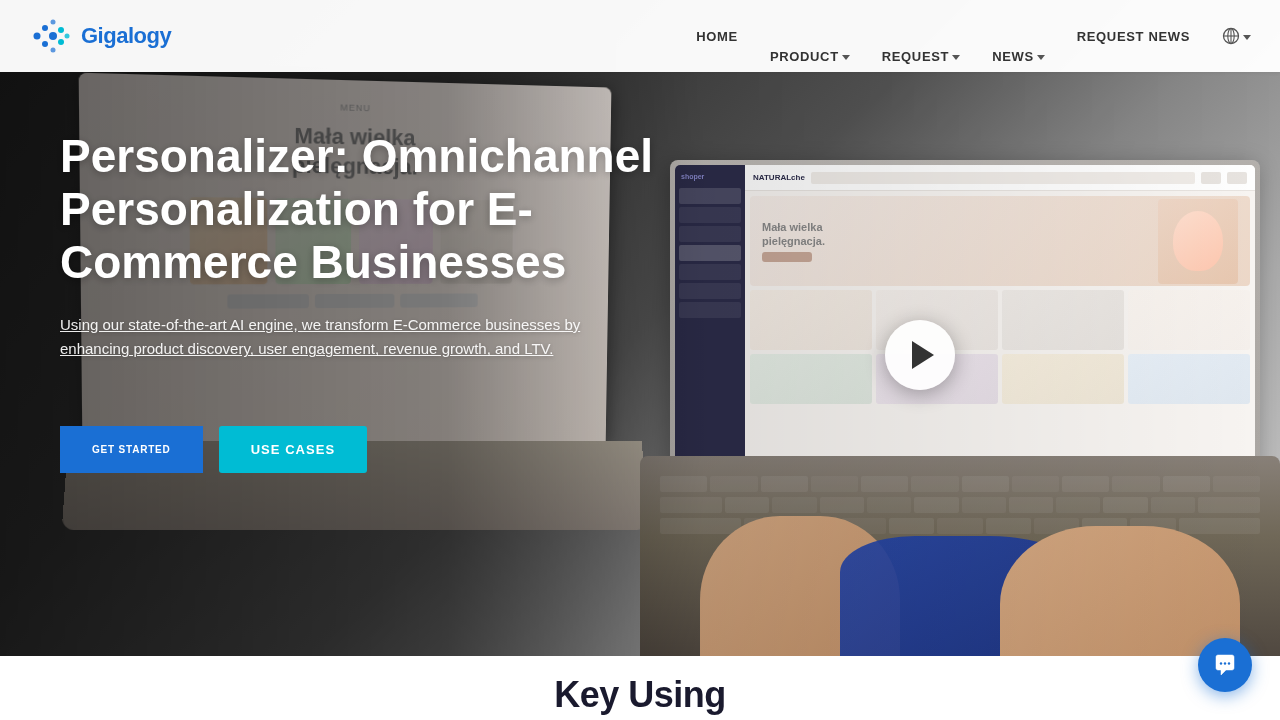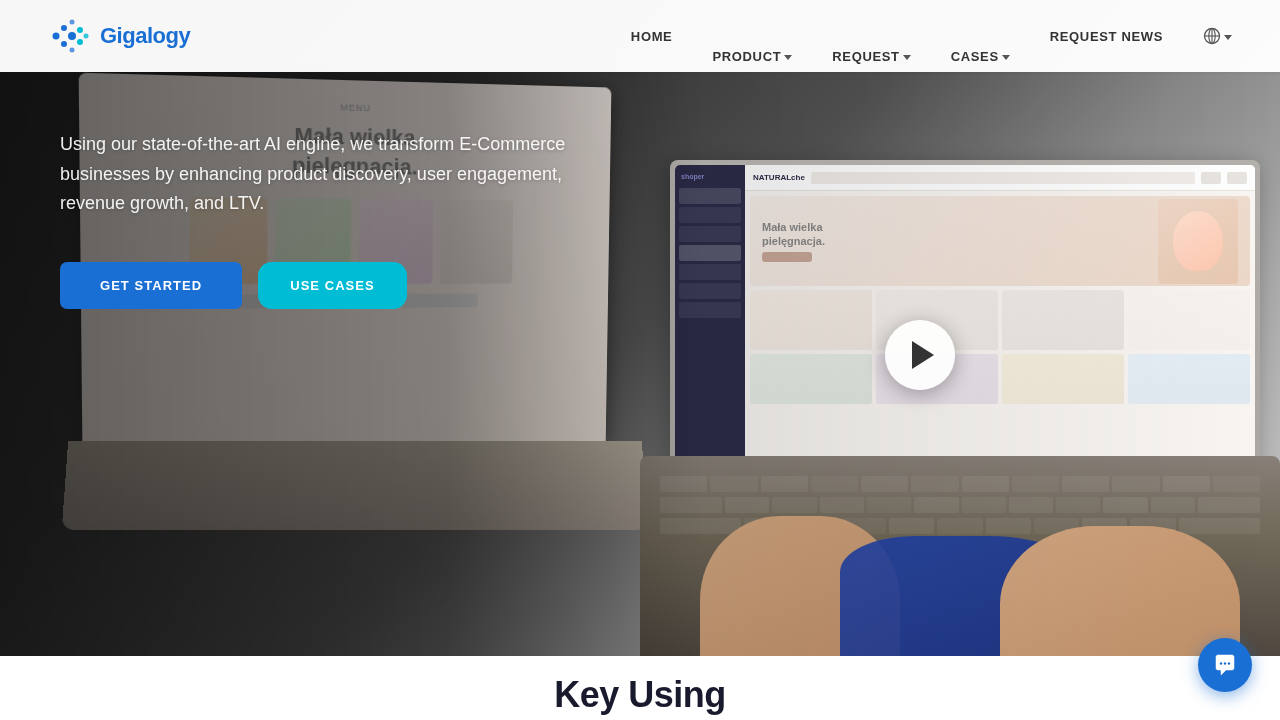--- a/index.html
+++ b/index.html
@@ -14,21 +14,21 @@
     
     .navbar {
       position: absolute;
       top: 0;
       left: 0;
       width: 100%;
       z-index: 100;
       display: flex;
       align-items: center;
       justify-content: space-between;
-      padding: 0 48px;
+      padding: 0 29px;
       height: 72px;
       background: rgba(255,255,255,0.97);
       box-shadow: 0 1px 4px rgba(0,0,0,0.08);
     }
 
     .logo-area {
       display: flex;
       align-items: center;
       gap: 8px;
     }
@@ -36,21 +36,21 @@
     .logo-text {
       font-size: 22px;
       font-weight: 700;
       color: #1a6fd4;
       letter-spacing: -0.5px;
     }
 
     .nav-links {
       display: flex;
       align-items: center;
-      gap: 40px;
+      gap: 32px;
       list-style: none;
     }
 
     .nav-links a {
       text-decoration: none;
       font-size: 13px;
       font-weight: 600;
       letter-spacing: 0.05em;
       color: #333;
     }
@@ -146,56 +146,57 @@
     .hero-title {
       font-size: 46px;
       font-weight: 800;
       color: #fff;
       line-height: 1.15;
       margin-bottom: 24px;
       text-shadow: 0 2px 8px rgba(0,0,0,0.3);
     }
 
     .hero-subtitle {
-      font-size: 18px;
+      font-size: 15px;
       color: rgba(255,255,255,0.92);
       line-height: 1.65;
-      margin-bottom: 43px;
+      margin-bottom: 64px;
       max-width: 560px;
       text-shadow: 0 1px 4px rgba(0,0,0,0.3);
+      text-decoration: underline;
     }
 
     .hero-buttons {
       display: flex;
       gap: 16px;
     }
 
     .btn-get-started {
       background: #1a6fd4;
       color: #fff;
       border: none;
-      padding: 16px 40px;
-      font-size: 13px;
+      padding: 16px 32px;
+      font-size: 10px;
       font-weight: 700;
       letter-spacing: 0.08em;
       cursor: pointer;
-      border-radius: 7px;
+      border-radius: 0;
       text-transform: uppercase;
     }
 
     .btn-use-cases {
       background: #00bcd4;
       color: #fff;
       border: none;
       padding: 16px 32px;
       font-size: 13px;
       font-weight: 700;
       letter-spacing: 0.08em;
       cursor: pointer;
-      border-radius: 14px;
+      border-radius: 3px;
       text-transform: uppercase;
     }
 
     
     .bottom-section {
       width: 1280px;
       height: 64px;
       background: #fff;
       display: flex;
       align-items: flex-end;
@@ -270,21 +271,21 @@
       </span>
     </li>
     <li>
       <span class="nav-item-dropdown">
         <a href="#">REQUEST</a>
         <span class="chevron-down"></span>
       </span>
     </li>
     <li>
       <span class="nav-item-dropdown">
-        <a href="#">CASES</a>
+        <a href="#">NEWS</a>
         <span class="chevron-down"></span>
       </span>
     </li>
     <li>
       <span class="nav-request-demo">REQUEST NEWS</span>
     </li>
     <li>
       <span class="nav-globe">
         <svg width="18" height="18" viewBox="0 0 18 18" fill="none">
           <circle cx="9" cy="9" r="7.5" stroke="#555" stroke-width="1.3"></circle>
@@ -429,20 +430,21 @@
     </div>
 
     <div style="position:absolute;inset:0;background:linear-gradient(to right, rgba(0,0,0,0.6) 0%, rgba(0,0,0,0.45) 35%, rgba(0,0,0,0.1) 55%, rgba(0,0,0,0.0) 100%);z-index:5;pointer-events:none;"></div>
   </div>
 
   <div class="play-button-overlay" style="left: calc(50% + 280px); top: 355px; transform: translate(-50%, -50%);">
     <div class="play-triangle"></div>
   </div>
 
   <div class="hero-content">
+    <h1 class="hero-title">Personalizer: Omnichannel Personalization for E-Commerce Businesses</h1>
     <p class="hero-subtitle">Using our state-of-the-art AI engine, we transform E-Commerce businesses by enhancing product discovery, user engagement, revenue growth, and LTV.</p>
     <div class="hero-buttons">
       <button class="btn-get-started">GET STARTED</button>
       <button class="btn-use-cases">USE CASES</button>
     </div>
   </div>
 
 </section>
 
 <div class="bottom-section">

